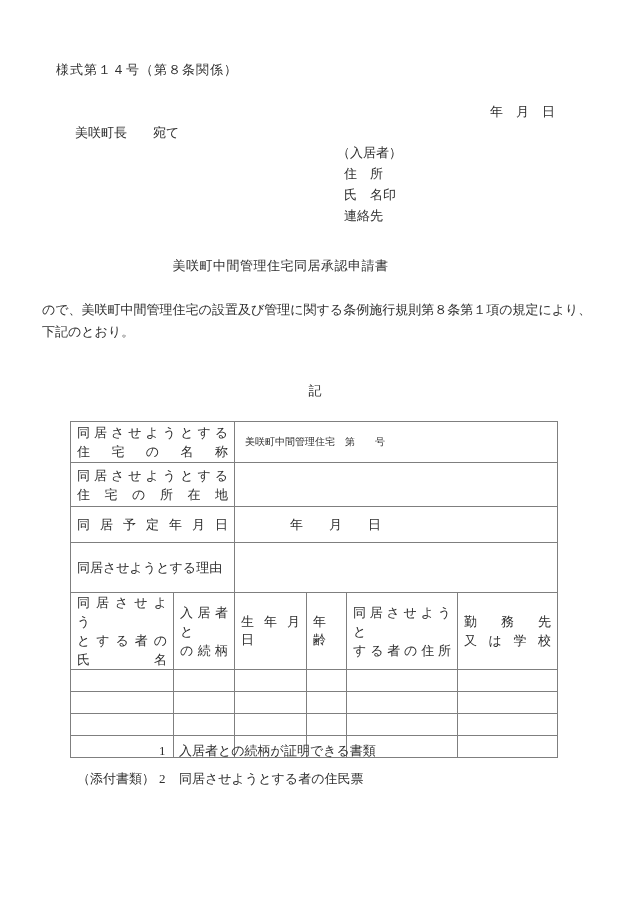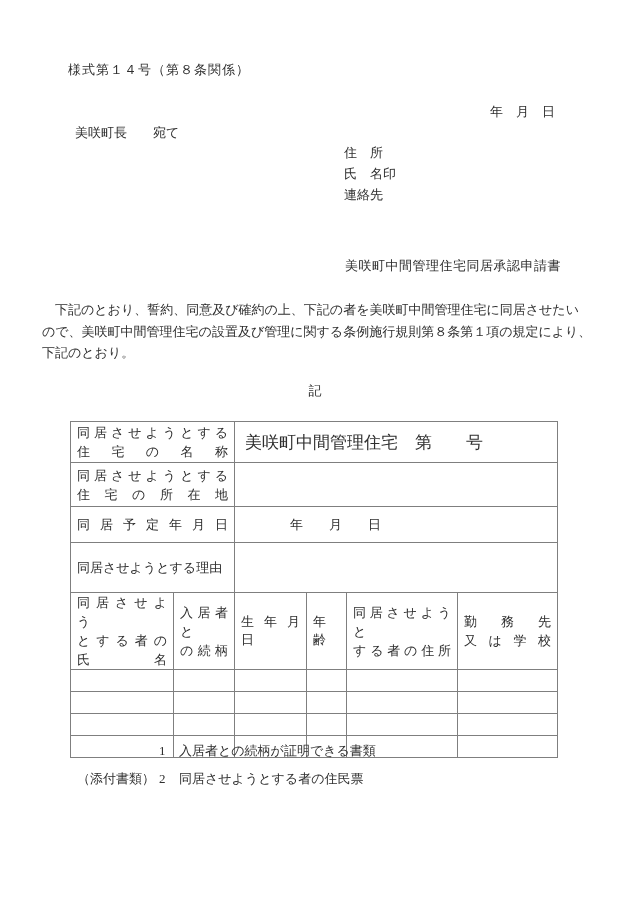--- a/index.html
+++ b/index.html
@@ -6,42 +6,42 @@
   .page{
     position:relative;
     width:630px;height:903px;
     background:#ffffff;
     font-family:"Liberation Serif","DejaVu Serif",serif;
     color:#2e2e2e;
     font-size:13px;
     overflow:hidden;
   }
   .abs{position:absolute;}
-  .form-number{left:68px;top:61px;letter-spacing:1px;}
+  .form-number{left:56px;top:61px;letter-spacing:1px;}
   .date-line{right:75px;top:103px;text-align:right;}
   .addressee{left:75px;top:124px;}
   .applicant{left:337px;top:142px;width:192px;line-height:21px;}
   .applicant .line{padding-left:7px;white-space:pre;}
   .applicant .heading{padding-left:0;}
   .name-row{display:flex;padding-left:7px;}
-  .doc-title{left:0;top:257px;width:561px;text-align:right;letter-spacing:0.5px;}
+  .doc-title{left:0;top:257px;width:561px;text-align:center;letter-spacing:0.5px;}
   .body-text{left:42px;top:299px;width:560px;line-height:21.5px;}
   .ki{left:0;top:382px;width:630px;text-align:center;}
   .main-table{left:70px;top:421px;}
   table{border-collapse:collapse;table-layout:fixed;width:487px;}
   td{
     border:1px solid #7f7f7f;
     padding:0 6px;
     font-size:13px;
     vertical-align:middle;
     overflow:hidden;
   }
   .jl{text-align:justify;text-align-last:justify;line-height:19px;}
   .one-line{line-height:normal;}
-  .val{padding-left:10px;font-size:17px;white-space:pre;}
+  .val{padding-left:10px;font-size:10px;white-space:pre;}
   .val-date{padding-left:55px;white-space:pre;}
   .empty-row td{height:21px;}
   .attachments{left:77px;top:737px;display:flex;line-height:28px;align-items:flex-end;}
   .attach-heading{white-space:pre;}
   .attach-items{margin-left:4px;}
   .attach-item{display:flex;}
   .attach-num{width:20px;text-align:left;}
   .attach-text{white-space:pre;}
 </style>
 </head>
@@ -49,32 +49,32 @@
 
 <div class="page">
 
   <div class="abs form-number">様式第１４号（第８条関係）</div>
 
   <div class="abs date-line">年　月　日</div>
 
   <div class="abs addressee">美咲町長　　宛て</div>
 
   <div class="abs applicant">
+    <div class="line heading">（入居者）</div>
     <div class="line">住　所</div>
     <div class="name-row">
       <span>氏　名</span>
       <span>印</span>
     </div>
     <div class="line">連絡先</div>
   </div>
 
   <div class="abs doc-title">美咲町中間管理住宅同居承認申請書</div>
 
   <div class="abs body-text">
-    <div>　下記のとおり、誓約、同意及び確約の上、下記の者を美咲町中間管理住宅に同居させたい</div>
     <div>ので、美咲町中間管理住宅の設置及び管理に関する条例施行規則第８条第１項の規定により、</div>
     <div>下記のとおり。</div>
   </div>
 
   <div class="abs ki">記</div>
 
   <div class="abs main-table">
     <table>
       <colgroup>
         <col style="width:103px">

